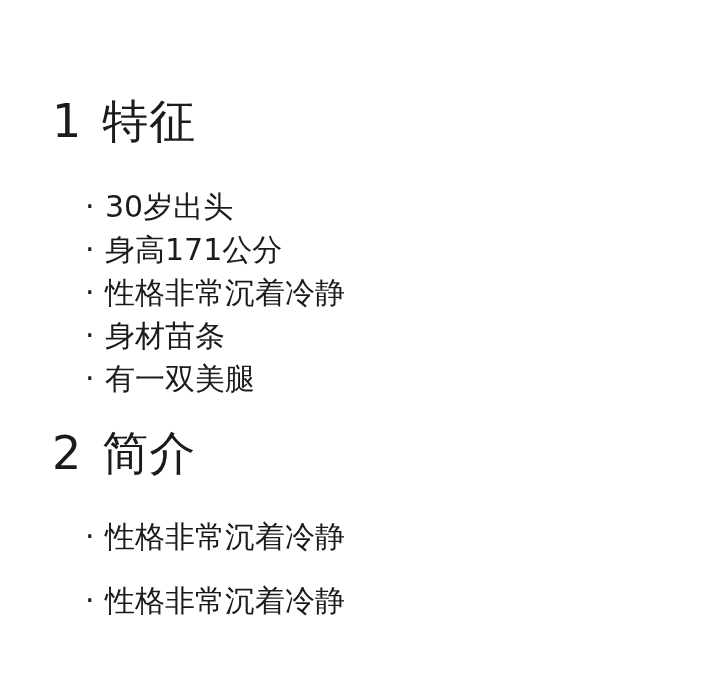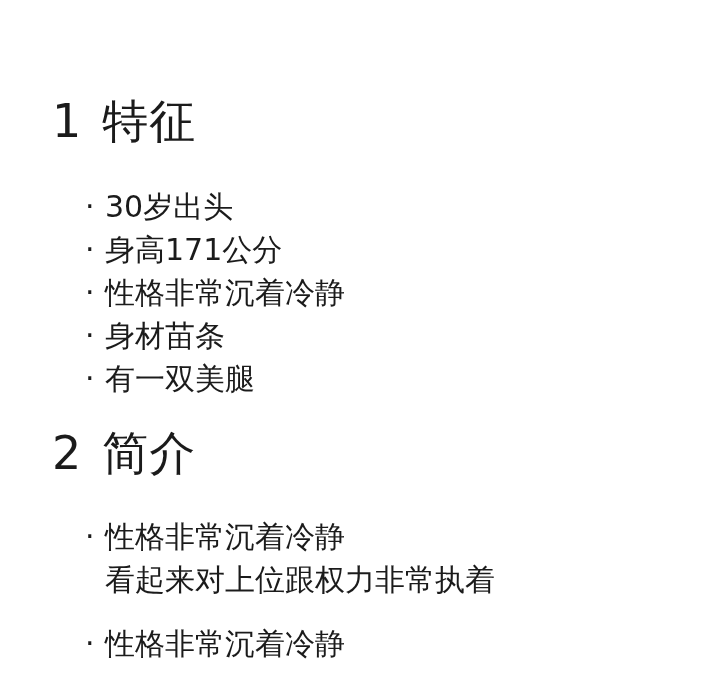--- a/index.html
+++ b/index.html
@@ -104,21 +104,20 @@
   </ul>
 
   <h2 class="section-heading second">
     <span class="num">2</span><span>简介</span>
   </h2>
 
   <ul class="bullet-list second">
     <li>
       <span class="bullet">·</span>
       <div class="line">性格非常沉着冷静</div>
-      <div class="line">看起来对上位跟权力非常执着</div>
     </li>
     <li>
       <span class="bullet">·</span>
       <div class="line">性格非常沉着冷静</div>
     </li>
   </ul>
 
 </div>
 
 </body></html>

